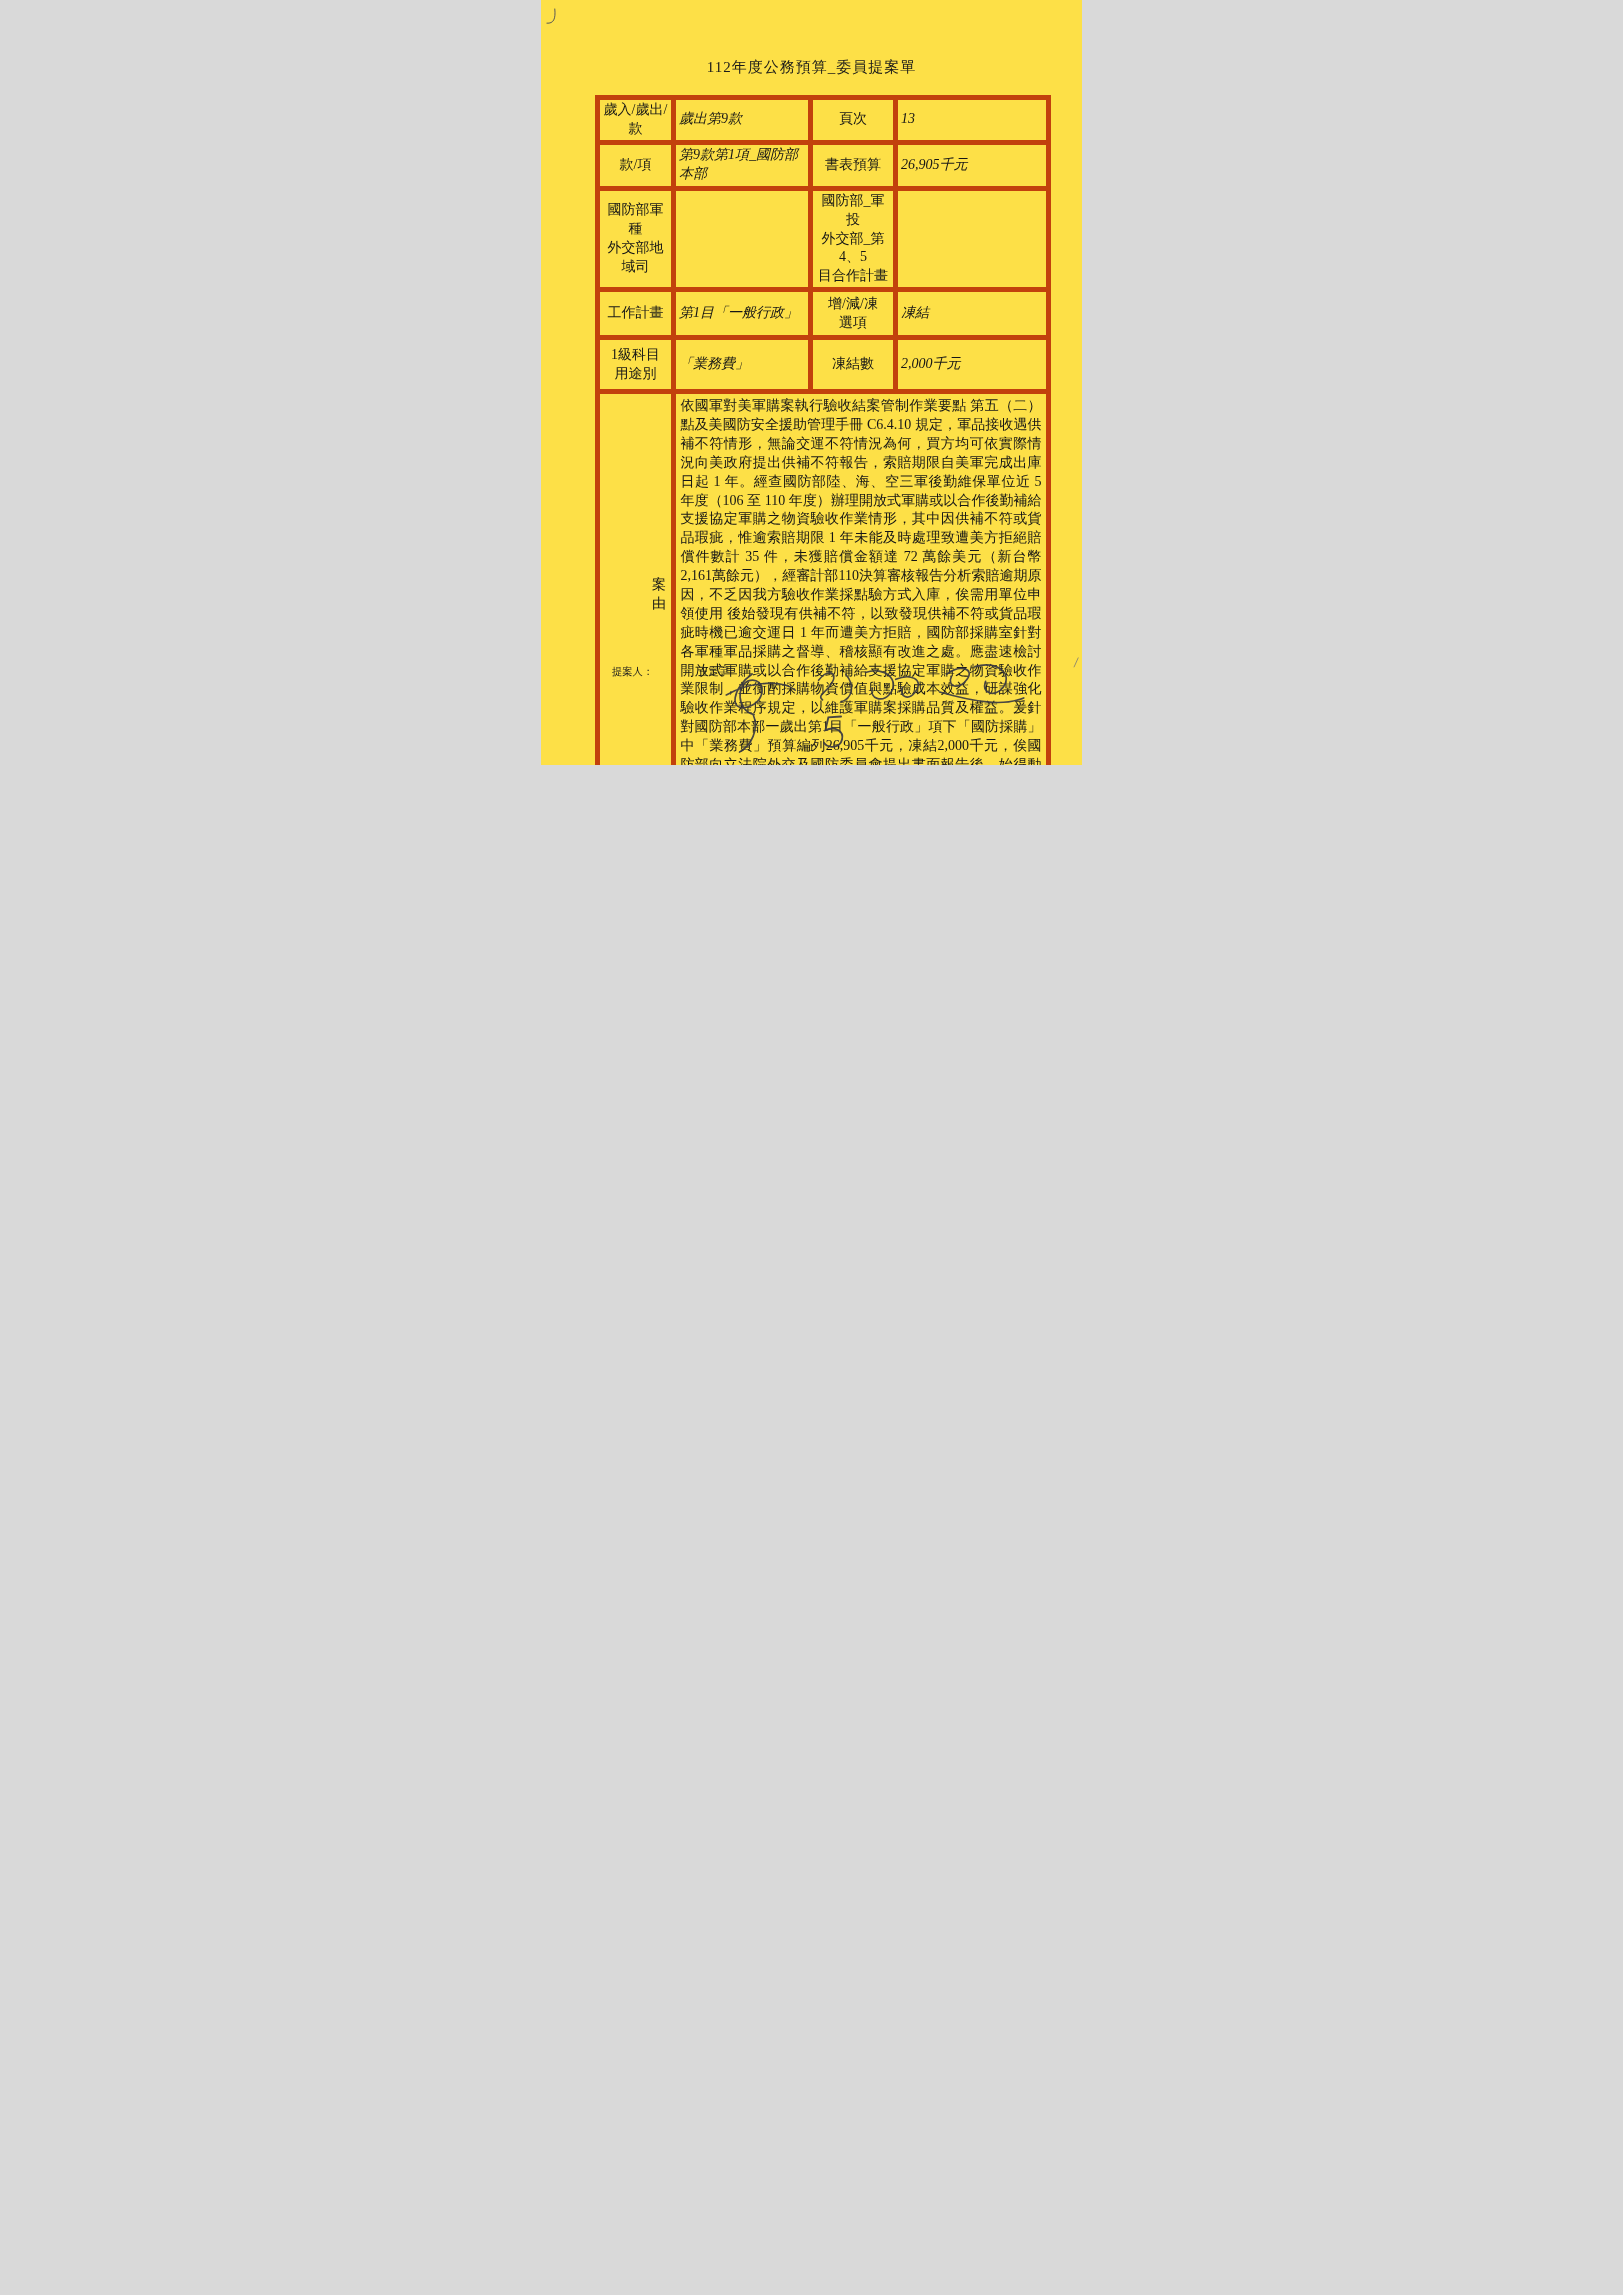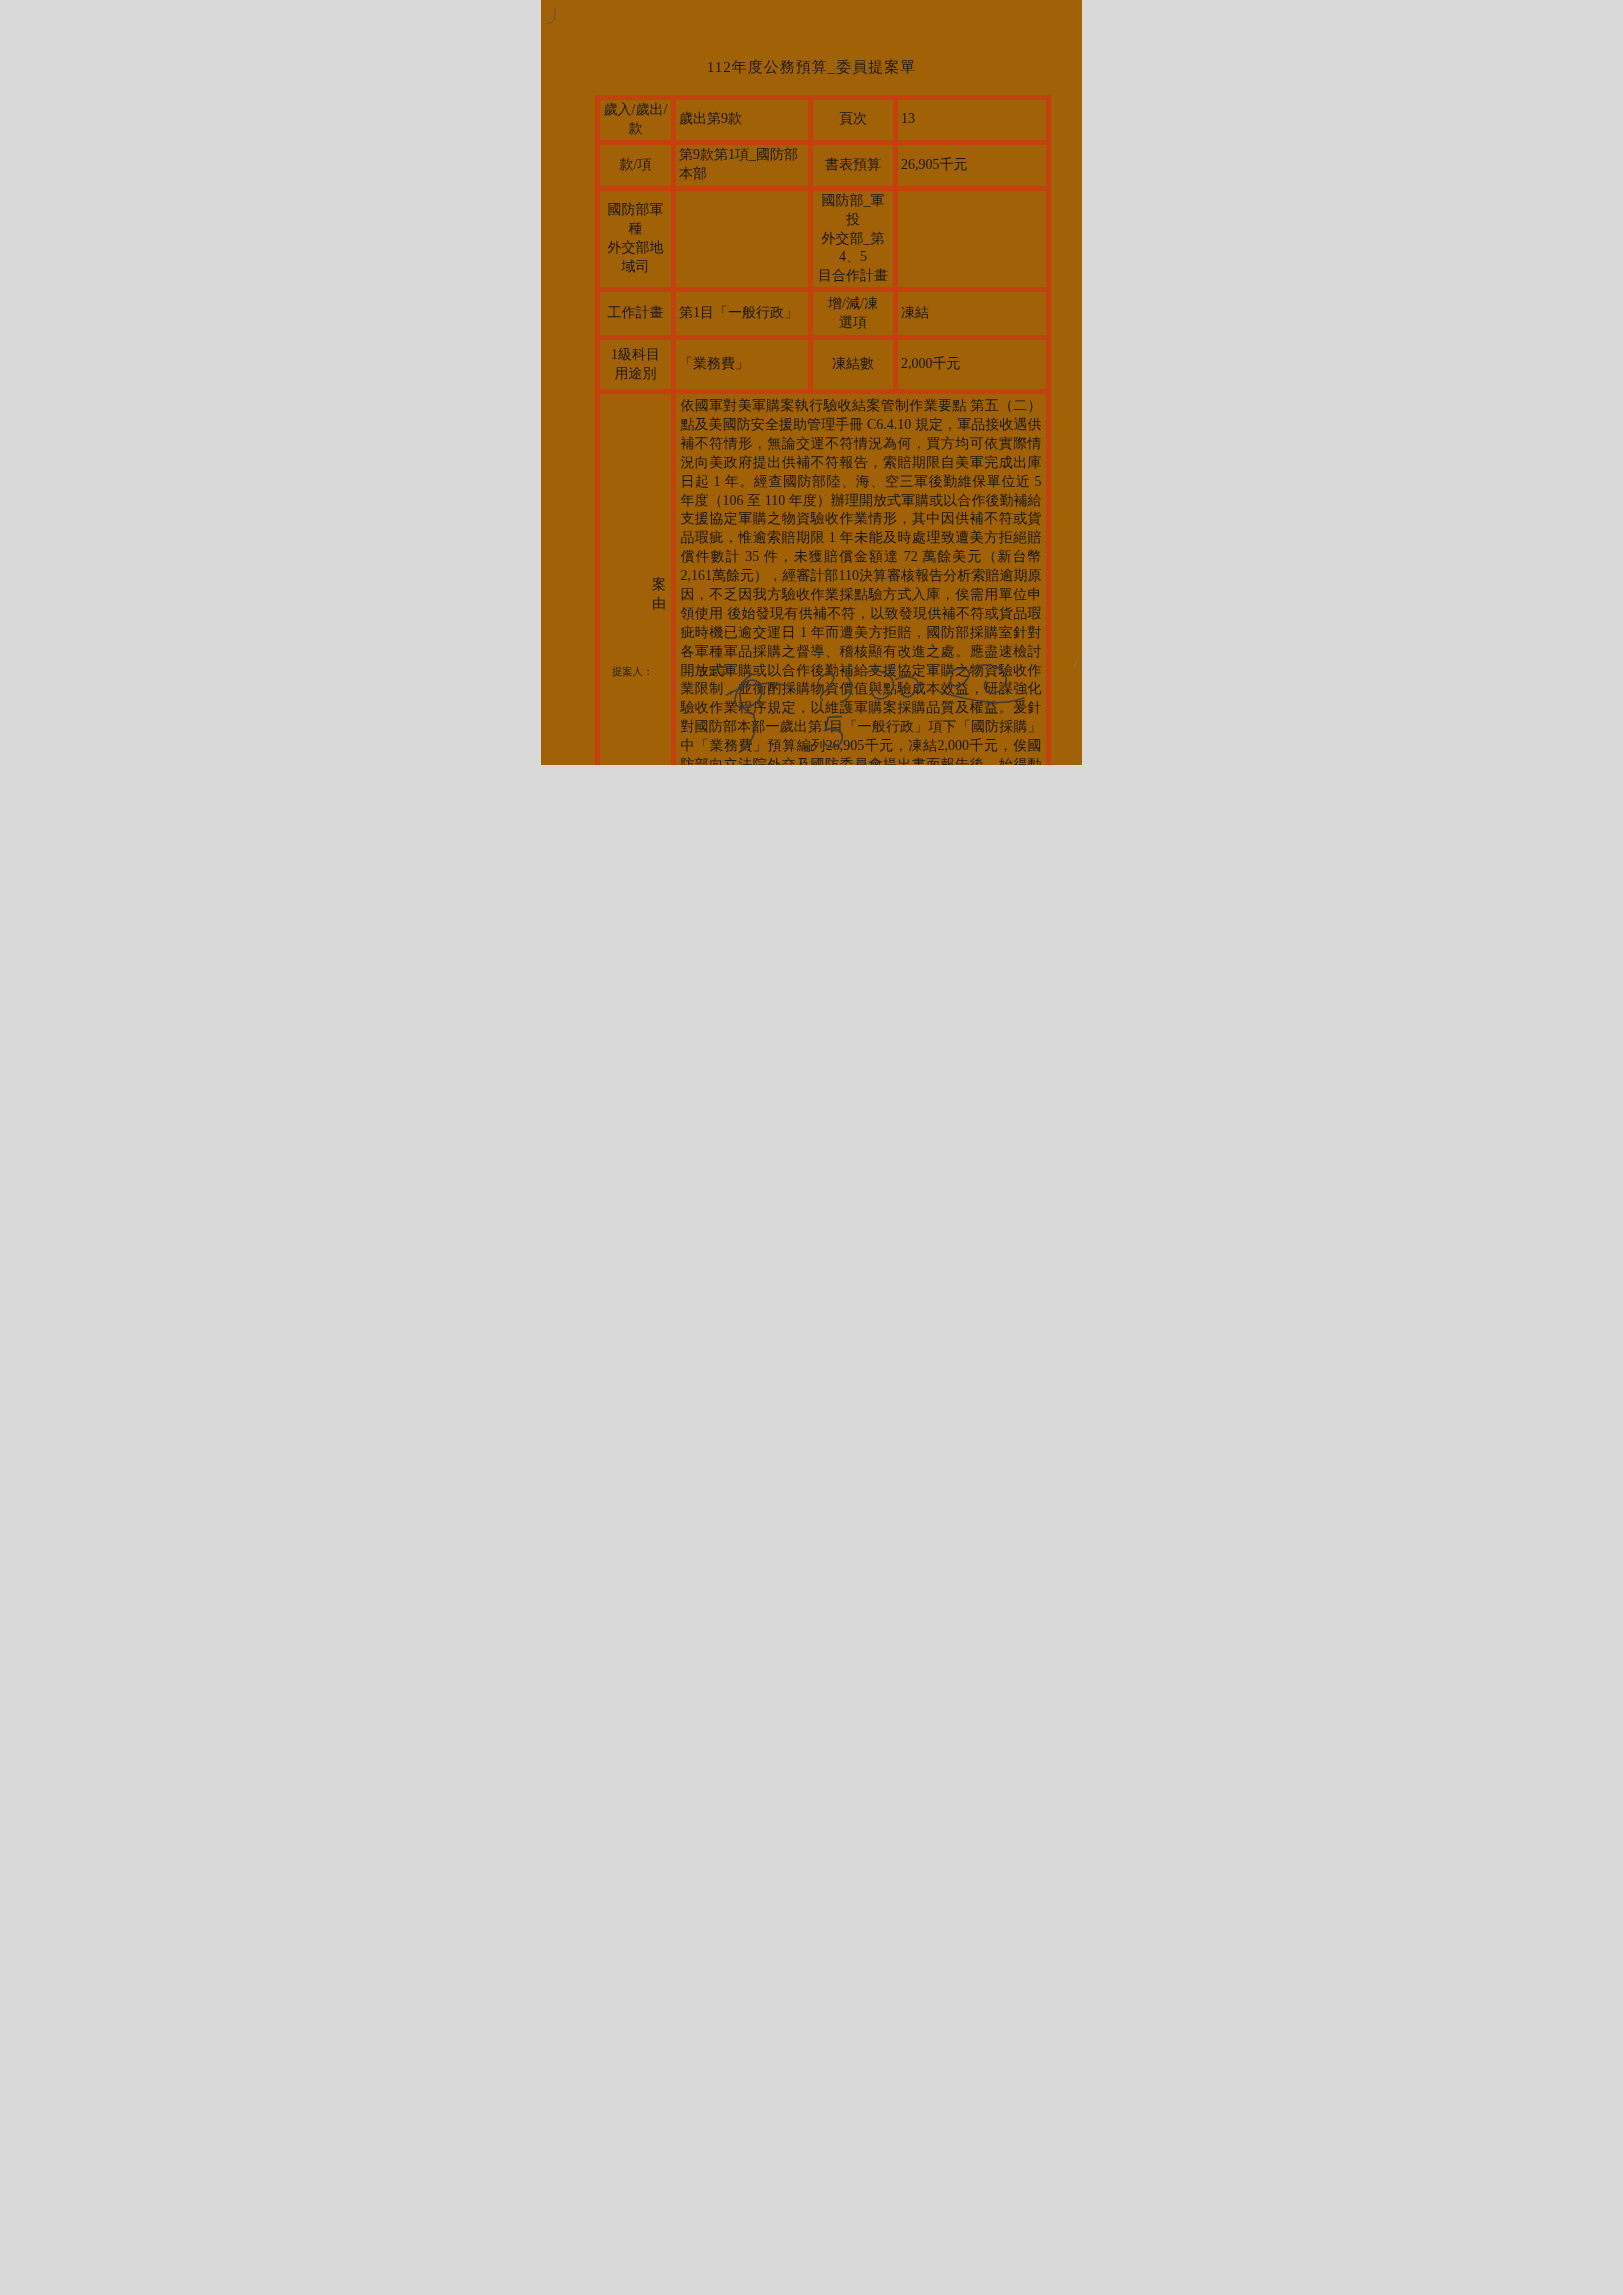--- a/index.html
+++ b/index.html
@@ -1,20 +1,20 @@
 <!DOCTYPE html>
 <html style="font-size:7.8px"><head>
 <meta charset="utf-8">
 <style>
   html,body{margin:0;padding:0;background:#d9d9d9;}
   .page{
     position:relative;
     width:541px;height:765px;
     margin:0 auto;
-    background:#a16207;
+    background:#fde047;
     font-family:"Liberation Serif","DejaVu Serif",serif;
     color:#141414;
     overflow:hidden;
   }
   .title{
     position:absolute;top:58px;left:0;width:100%;
     text-align:center;font-size:15px;letter-spacing:1px;
     font-weight:500;color:#1a1a1a;
   }
   table.form{
@@ -22,21 +22,21 @@
     width:451px;border-collapse:collapse;table-layout:fixed;
   }
   table.form td{
     border:5px solid #c2410c;
     font-size:14px;line-height:1.35;
     vertical-align:middle;
     white-space:pre-line;
     color:#161616;
   }
   td.lbl{text-align:center;padding:1px 2px;}
-  td.val{text-align:left;padding:1px 2.9px;}
+  td.val{text-align:left;padding:1px 2.9px;font-style:italic;}
   tr.r1{height:43px} tr.r2{height:46px} tr.r3{height:62px}
   tr.r4{height:48px} tr.r5{height:46px} tr.r6{height:54px}
   tr.r7{height:46px} tr.r8{height:225px}
   td.case-label{text-align:right;font-size:10.8px;letter-spacing:2.9px;}
   td.case-text{
     vertical-align:top;text-align:justify;
     padding:2.9px 4.4px 2px 4.4px;
     font-size:10px;line-height:14px;
     white-space:normal;
   }

